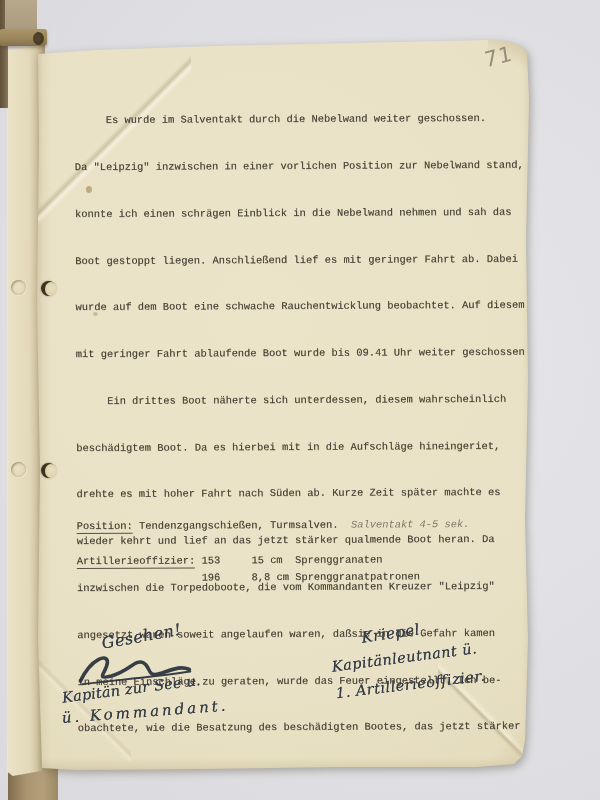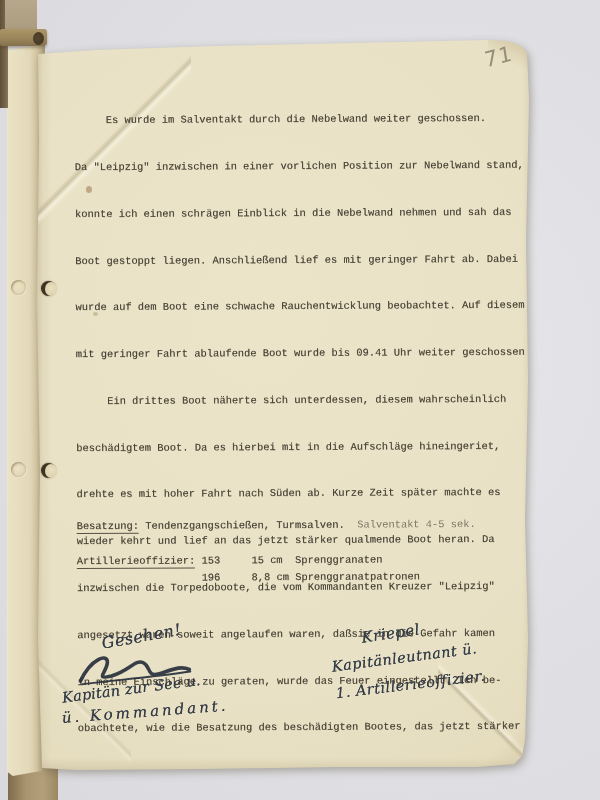--- a/index.html
+++ b/index.html
@@ -72,21 +72,21 @@
     font-size:10.4px;line-height:15.6px;color:#474136;white-space:pre;
     text-shadow:0.2px 0.3px 0.4px rgba(72,64,48,.5);}
   .tl{height:15.6px;}
   .verfahren{position:absolute;left:40px;top:479px;white-space:pre;
     font-family:"Liberation Mono","DejaVu Sans Mono",monospace;font-size:10.4px;color:#474136;
     text-shadow:0.2px 0.3px 0.4px rgba(72,64,48,.5);}
   .munition{position:absolute;left:40px;top:512px;white-space:pre;
     font-family:"Liberation Mono","DejaVu Sans Mono",monospace;font-size:10.4px;line-height:16.5px;color:#474136;
     text-shadow:0.2px 0.3px 0.4px rgba(72,64,48,.5);}
   .ul{border-bottom:1.6px solid rgba(62,55,42,.85);padding-bottom:.5px;}
-  .faded{color:#7d7666;text-shadow:none;}
+  .faded{color:#7d7666;text-shadow:none;font-style:italic;}
   
   .hw{position:absolute;font-family:"DejaVu Serif",serif;font-style:italic;color:#333b46;
     text-shadow:0 0 .5px rgba(45,55,70,.8);white-space:pre;}
   .hw-gesehen{left:64px;top:586px;font-size:16px;transform:rotate(-10deg);letter-spacing:.5px;}
   .hw-sig-svg{position:absolute;left:38px;top:610px;}
   .hw-kzs{left:24px;top:640px;font-size:14.5px;transform:rotate(-7deg);letter-spacing:.2px;}
   .hw-kom{left:24px;top:662px;font-size:15px;transform:rotate(-4deg);letter-spacing:3px;}
   .hw-name-r{left:324px;top:585px;font-size:15px;transform:rotate(-8deg);letter-spacing:.5px;}
   .hw-rank-r{left:294px;top:610px;font-size:14.5px;transform:rotate(-7deg);letter-spacing:.5px;}
   .hw-role-r{left:298px;top:637px;font-size:14.5px;transform:rotate(-6.5deg);letter-spacing:.5px;}
@@ -145,21 +145,21 @@
           
           
           
           
           
           
           
           
         </div>
 
-        <div class="verfahren"><span class="ul">Besatzung:</span><span> Tendenzgangschießen, Turmsalven.</span><span class="faded">  Salventakt 4-5 sek.</span></div>
+        <div class="verfahren"><span class="ul">Position:</span><span> Tendenzgangschießen, Turmsalven.</span><span class="faded">  Salventakt 4-5 sek.</span></div>
 
         <div class="munition"><div><span class="ul">Artillerieoffizier:</span><span> 153     15 cm  Sprenggranaten</span></div><div><span>                    196     8,8 cm Sprenggranatpatronen</span></div></div>
 
         <div class="hw hw-gesehen">Gesehen!</div>
         <svg class="hw-sig-svg" width="120" height="38" viewBox="0 0 120 38">
           <g fill="none" stroke="#28303c" stroke-linecap="round" opacity="0.92">
             <path d="M5,30 C16,7 33,2 32,12 C31,22 19,29 36,25 C54,20 60,8 68,12 C76,16 71,27 84,23 C97,19 105,15 114,19" stroke-width="3.6"></path>
             <path d="M7,33 C42,29 82,26 115,21" stroke-width="1.8"></path>
           </g>
         </svg>

